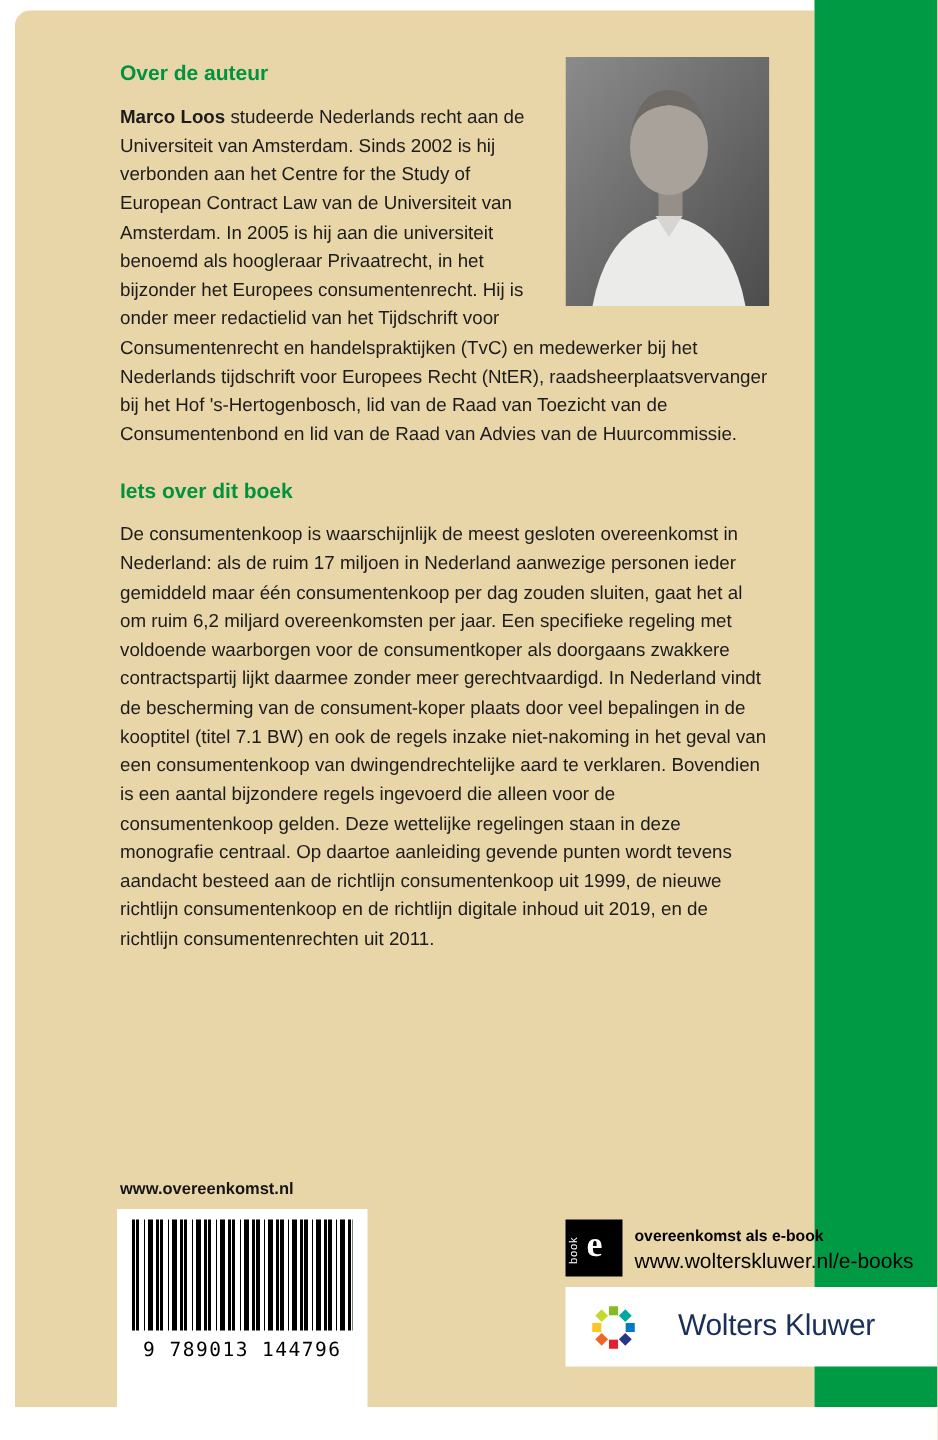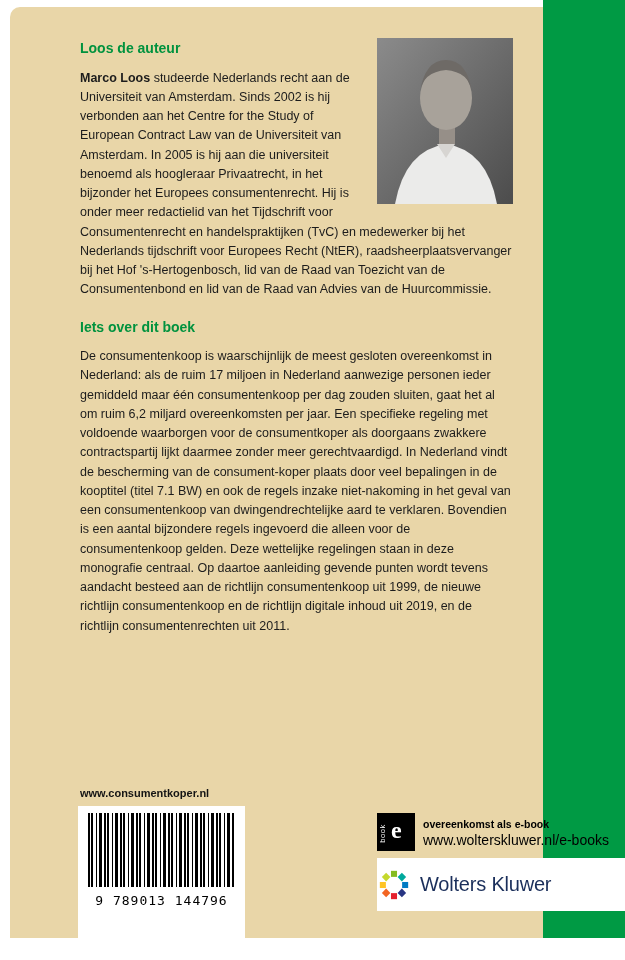--- a/index.html
+++ b/index.html
@@ -74,21 +74,22 @@
   }
   .ebook-book{
     position:absolute;left:-4px;top:16px;transform:rotate(-90deg);
     color:#fff;font-size:7.5px;letter-spacing:0.5px;
   }
   .ebook-text{padding-top:5px;}
   .ebook-line1{font-size:10.5px;font-weight:bold;color:#000;}
   .ebook-line2{font-size:14px;color:#000;margin-top:2px;}
   .wk-band{
     position:absolute;left:377px;top:858px;width:248px;height:53px;
-    background:#ffffff;display:flex;align-items:center;gap:9px;
+    background:#ffffff;display:flex;align-items:center;gap:26px;
+    padding-left:15px;
   }
   .wk-logo{flex:0 0 auto;}
   .wk-text{
     color:var(--wk-navy,#1b2f5b);
     font-size:20px;letter-spacing:-0.2px;font-weight:500;
   }
 </style>
 </head>
 <body>
 
@@ -105,35 +106,35 @@
               <stop offset="1" stop-color="#4c4c4c"></stop>
             </linearGradient>
           </defs>
           <rect width="136" height="166" fill="url(#phbg)"></rect>
           <rect x="62" y="84" width="16" height="22" fill="#968f88"></rect>
           <ellipse cx="69" cy="60" rx="26" ry="32" fill="#a8a29a"></ellipse>
           <path d="M43 54 Q48 22 69 22 Q90 22 95 54 Q92 34 69 32 Q46 34 43 54 Z" fill="#6e6a66"></path>
           <path d="M18 166 Q28 112 69 106 Q110 112 120 166 Z" fill="#ebebea"></path>
           <path d="M60 106 L69 120 L78 106 Z" fill="#d7d5d2"></path>
         </svg>
-        <h2 class="sec-heading">Loos de auteur</h2>
+        <h2 class="sec-heading">Over de auteur</h2>
         <p><b>Marco Loos</b><span> studeerde Nederlands recht aan de Universiteit van Amsterdam. Sinds 2002 is hij verbonden aan het Centre for the Study of European Contract Law van de Universiteit van Amsterdam. In 2005 is hij aan die universiteit benoemd als hoogleraar Privaatrecht, in het bijzonder het Europees consumentenrecht. Hij is onder meer redactielid van het Tijdschrift voor Consumentenrecht en handelspraktijken (TvC) en medewerker bij het Nederlands tijdschrift voor Europees Recht (NtER), raadsheerplaatsvervanger bij het Hof 's-Hertogenbosch, lid van de Raad van Toezicht van de Consumentenbond en lid van de Raad van Advies van de Huurcommissie.</span></p>
       </div>
 
       <div class="book-section">
         <h2 class="sec-heading">Iets over dit boek</h2>
         <p>De consumentenkoop is waarschijnlijk de meest gesloten overeenkomst in Nederland: als de ruim 17 miljoen in Nederland aanwezige personen ieder gemiddeld maar één consumentenkoop per dag zouden sluiten, gaat het al om ruim 6,2 miljard overeenkomsten per jaar. Een specifieke regeling met voldoende waarborgen voor de consumentkoper als doorgaans zwakkere contractspartij lijkt daarmee zonder meer gerechtvaardigd. In Nederland vindt de bescherming van de consument-koper plaats door veel bepalingen in de kooptitel (titel 7.1 BW) en ook de regels inzake niet-nakoming in het geval van een consumentenkoop van dwingendrechtelijke aard te verklaren. Bovendien is een aantal bijzondere regels ingevoerd die alleen voor de consumentenkoop gelden. Deze wettelijke regelingen staan in deze monografie centraal. Op daartoe aanleiding gevende punten wordt tevens aandacht besteed aan de richtlijn consumentenkoop uit 1999, de nieuwe richtlijn consumentenkoop en de richtlijn digitale inhoud uit 2019, en de richtlijn consumentenrechten uit 2011.</p>
       </div>
 
     </div>
   </div>
 
   <div class="green-stripe"></div>
 
-  <div class="website">www.consumentkoper.nl</div>
+  <div class="website">www.overeenkomst.nl</div>
 
   <div class="barcode-box">
     <div class="bars"></div>
     <div class="barcode-number">9 789013 144796</div>
   </div>
 
   <div class="ebook">
     <div class="ebook-icon">
       <span class="ebook-book">book</span>
       <span class="ebook-e">e</span>

